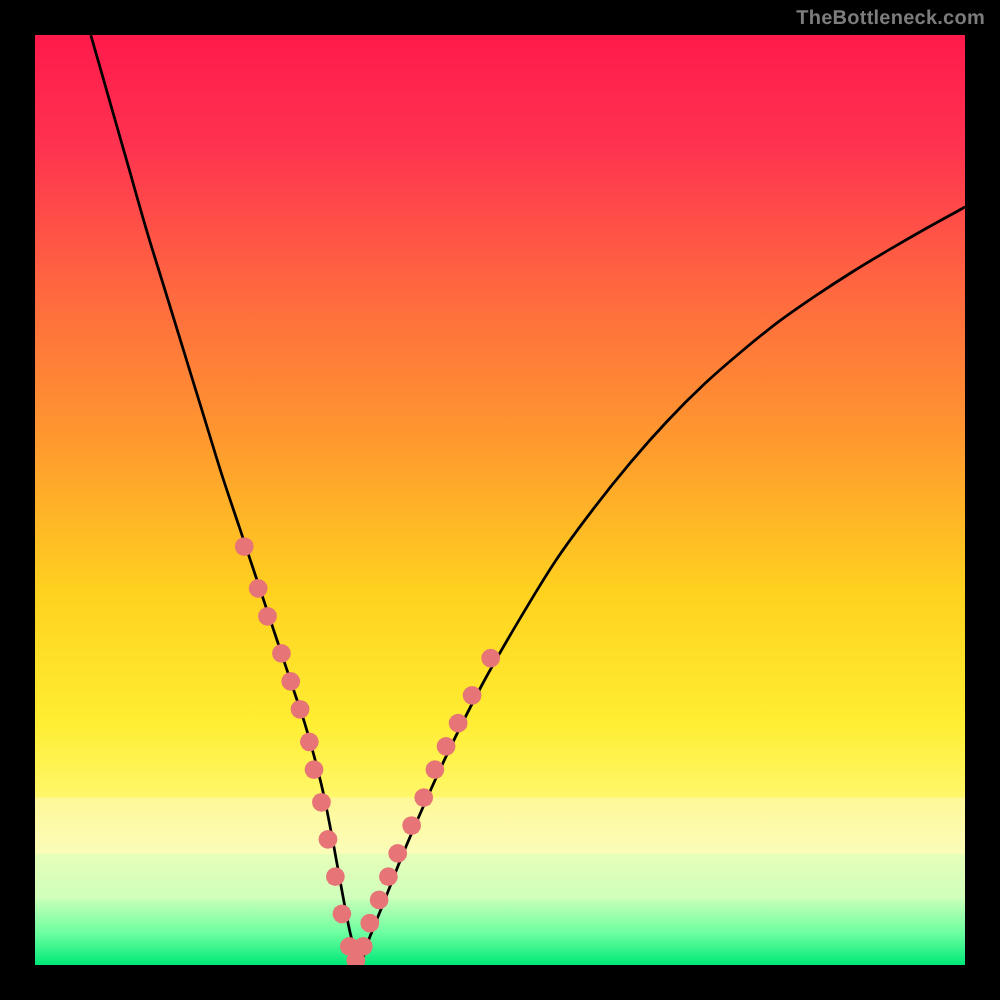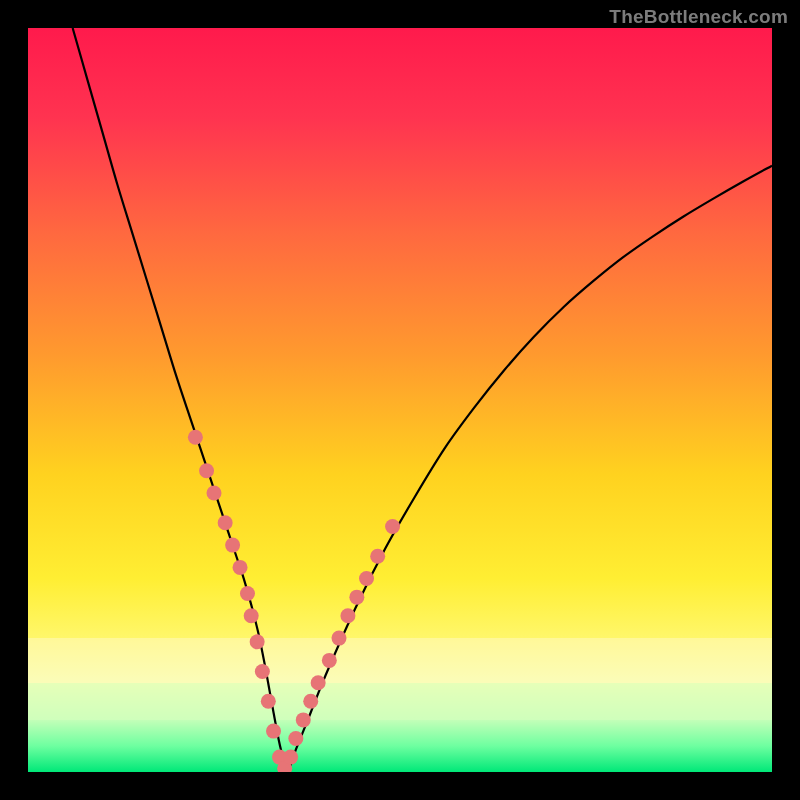--- a/index.html
+++ b/index.html
@@ -21,21 +21,21 @@
   .gradient-bg {
     position: absolute;
     top: 0; left: 0;
     width: 100%; height: 100%;
   }
   .watermark {
     position: absolute;
     top: 6px;
     right: 12px;
     font-family: Arial, Helvetica, sans-serif;
-    font-size: 19px;
+    font-size: 16px;
     font-weight: bold;
     color: #7c7c7c;
     letter-spacing: 0.2px;
   }
   .curve-svg {
     position: absolute;
     top: 0; left: 0;
     width: 100%; height: 100%;
   }
   .sweet-band {

